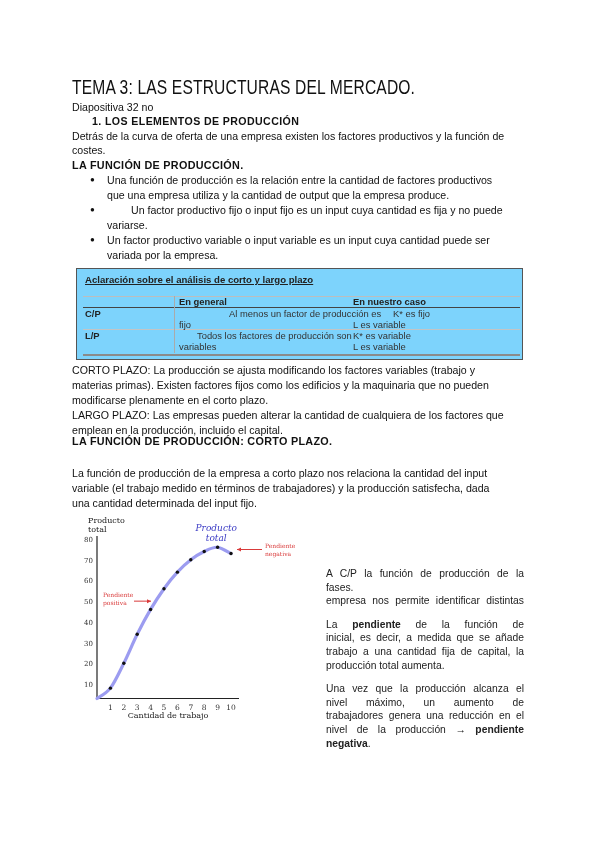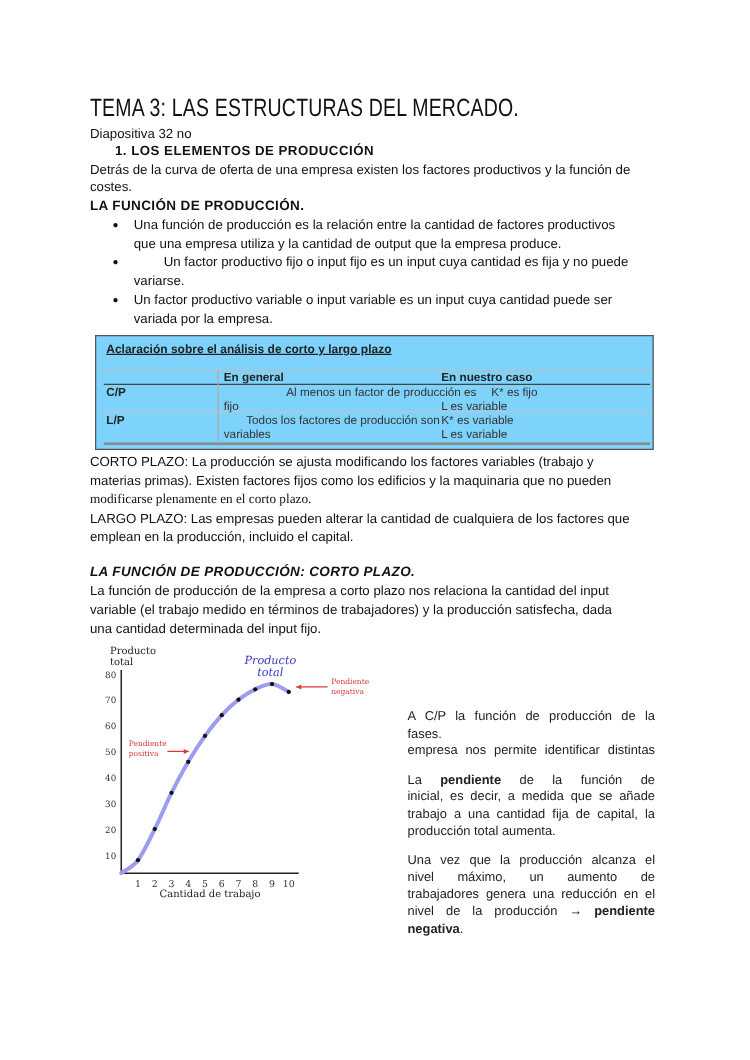--- a/index.html
+++ b/index.html
@@ -72,25 +72,25 @@
     <div class="cell b" style="left:8px;top:61px;">L/P</div>
     <div class="cell" style="left:102px;top:61px;margin-left:18px;">Todos los factores de producción son</div>
     <div class="cell" style="left:102px;top:72px;">variables</div>
     <div class="cell" style="left:276px;top:61px;">K* es variable</div>
     <div class="cell" style="left:276px;top:72px;">L es variable</div>
   </div>
 </div>
 
 <div class="line" style="top:363px;">CORTO PLAZO: La producción se ajusta modificando los factores variables (trabajo y</div>
 <div class="line" style="top:378px;">materias primas). Existen factores fijos como los edificios y la maquinaria que no pueden</div>
-<div class="line" style="top:393px;font-family:Liberation Serif, serif;">modificarse plenamente en el corto plazo.</div>
+<div class="line" style="top:393px;">modificarse plenamente en el corto plazo.</div>
 <div class="line" style="top:408px;">LARGO PLAZO: Las empresas pueden alterar la cantidad de cualquiera de los factores que</div>
 <div class="line" style="top:423px;">emplean en la producción, incluido el capital.</div>
 
-<div class="line h2" style="top:451px;font-style:italic;">LA FUNCIÓN DE PRODUCCIÓN: CORTO PLAZO.</div>
+<div class="line h2" style="top:434px;">LA FUNCIÓN DE PRODUCCIÓN: CORTO PLAZO.</div>
 <div class="line" style="top:466px;">La función de producción de la empresa a corto plazo nos relaciona la cantidad del input</div>
 <div class="line" style="top:481px;">variable (el trabajo medido en términos de trabajadores) y la producción satisfecha, dada</div>
 <div class="line" style="top:496px;">una cantidad determinada del input fijo.</div>
 
 <svg class="abs" style="left:80px;top:515px;" width="240" height="215">
   <text x="8" y="8" font-size="8" fill="#222">Producto</text>
   <text x="8" y="17" font-size="8" fill="#222">total</text>
   <g id="yticks">
       <text x="13" y="172" font-size="7" text-anchor="end" fill="#333">10</text>
       <text x="13" y="151.28571428571428" font-size="7" text-anchor="end" fill="#333">20</text>

